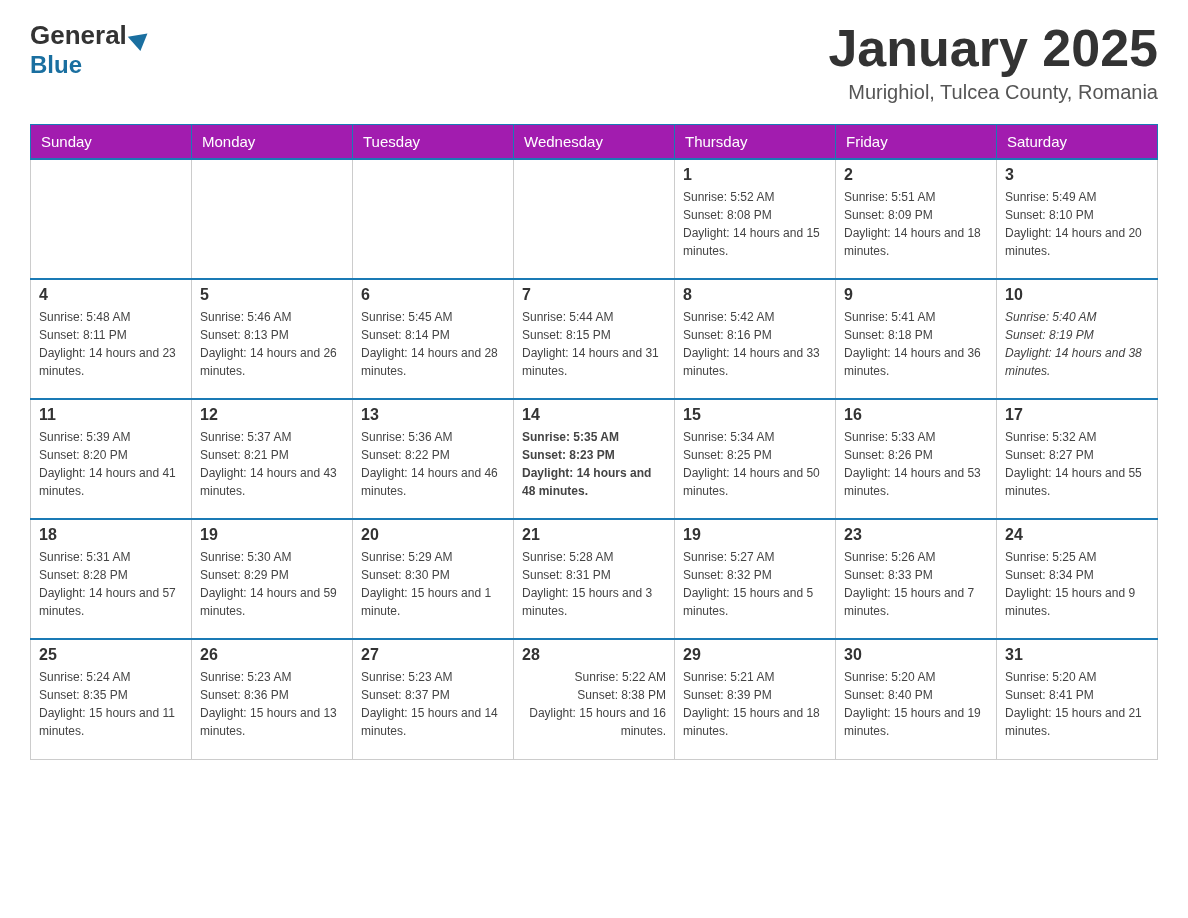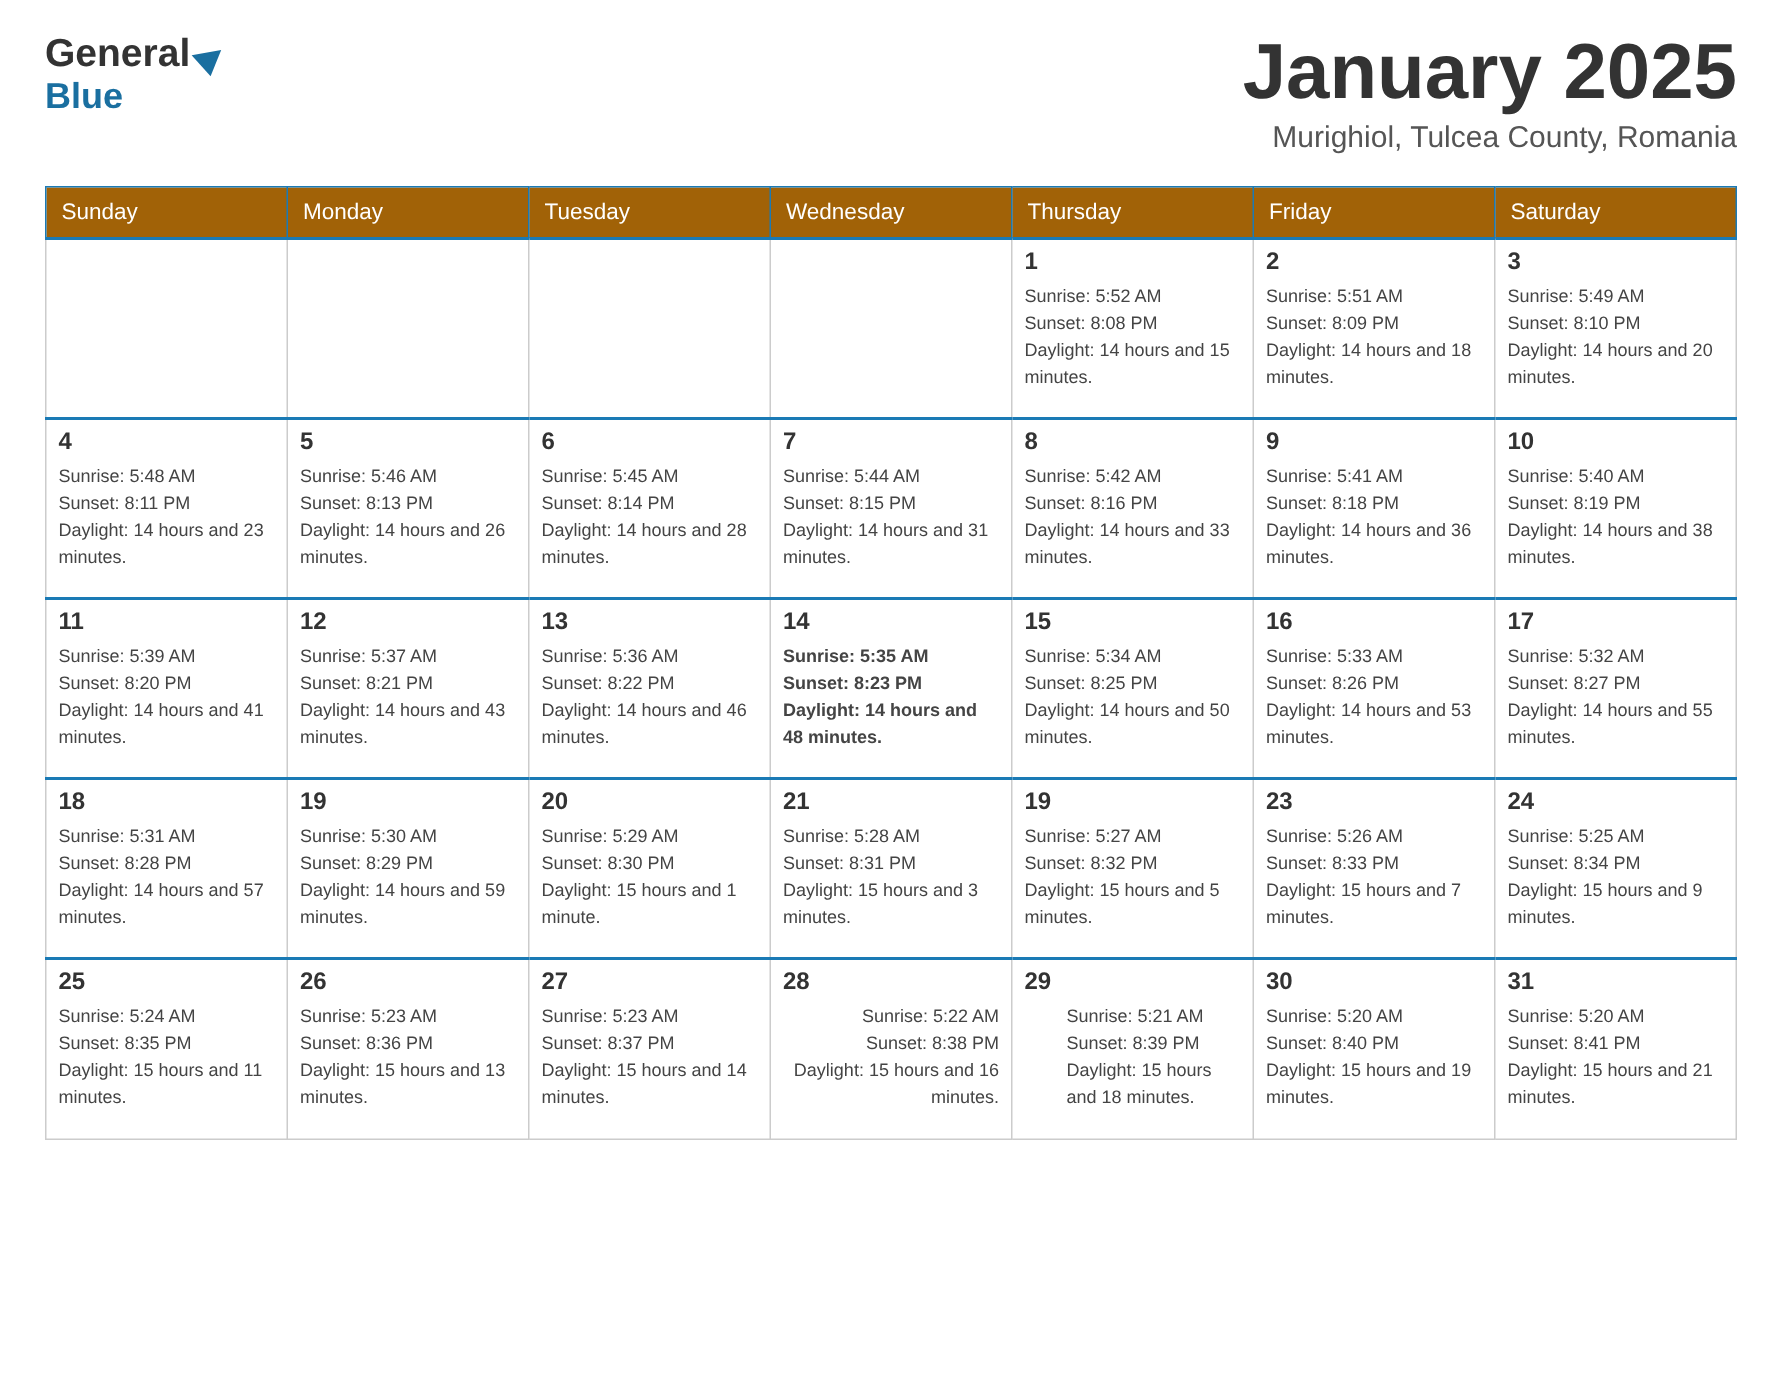--- a/index.html
+++ b/index.html
@@ -55,21 +55,21 @@
     .location-title {
       font-size: 20px;
       color: #555;
       margin-top: 4px;
     }
     .calendar {
       width: 100%;
       border-collapse: collapse;
     }
     .calendar th {
-      background-color: #a16207;
+      background-color: #a21caf;
       color: #fff;
       padding: 8px 10px;
       text-align: left;
       font-size: 15px;
       font-weight: normal;
       border: 1px solid #1a7ab5;
     }
     .calendar td {
       border: 1px solid #ccc;
       vertical-align: top;
@@ -185,21 +185,21 @@
 Daylight: 14 hours and 33 minutes.</div>
         </td>
         <td>
           <div class="day-number">9</div>
           <div class="day-info" style="white-space: pre-line;">Sunrise: 5:41 AM
 Sunset: 8:18 PM
 Daylight: 14 hours and 36 minutes.</div>
         </td>
         <td>
           <div class="day-number">10</div>
-          <div class="day-info" style="white-space: pre-line;">Sunrise: 5:40 AM
+          <div class="day-info" style="white-space: pre-line; font-style: italic;">Sunrise: 5:40 AM
 Sunset: 8:19 PM
 Daylight: 14 hours and 38 minutes.</div>
         </td>
       </tr>
       <tr>
         <td>
           <div class="day-number">11</div>
           <div class="day-info" style="white-space: pre-line;">Sunrise: 5:39 AM
 Sunset: 8:20 PM
 Daylight: 14 hours and 41 minutes.</div>
@@ -305,21 +305,21 @@
 Daylight: 15 hours and 14 minutes.</div>
         </td>
         <td>
           <div class="day-number">28</div>
           <div class="day-info" style="white-space: pre-line; text-align: right;">Sunrise: 5:22 AM
 Sunset: 8:38 PM
 Daylight: 15 hours and 16 minutes.</div>
         </td>
         <td>
           <div class="day-number">29</div>
-          <div class="day-info" style="white-space: pre-line; margin-left: 28px;">Sunrise: 5:21 AM
+          <div class="day-info" style="white-space: pre-line;">Sunrise: 5:21 AM
 Sunset: 8:39 PM
 Daylight: 15 hours and 18 minutes.</div>
         </td>
         <td>
           <div class="day-number">30</div>
           <div class="day-info" style="white-space: pre-line;">Sunrise: 5:20 AM
 Sunset: 8:40 PM
 Daylight: 15 hours and 19 minutes.</div>
         </td>
         <td>

